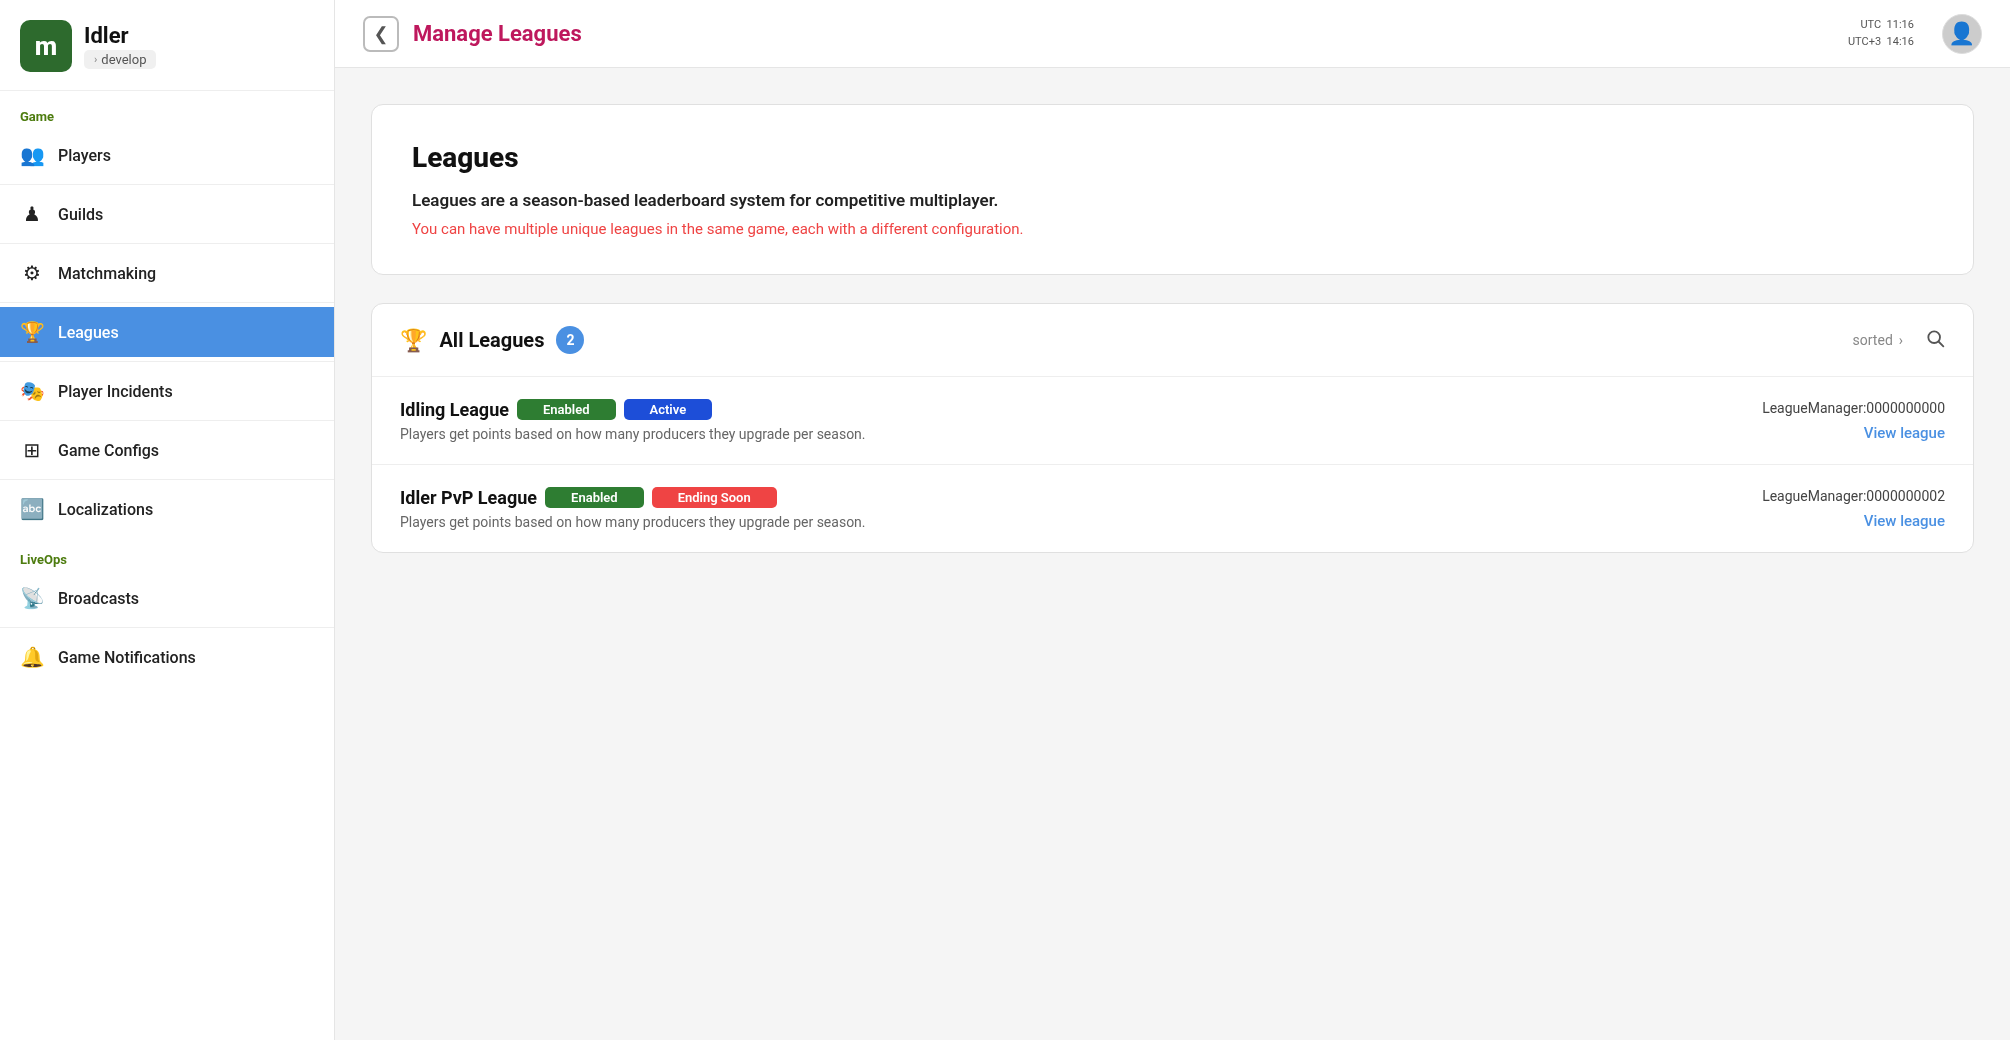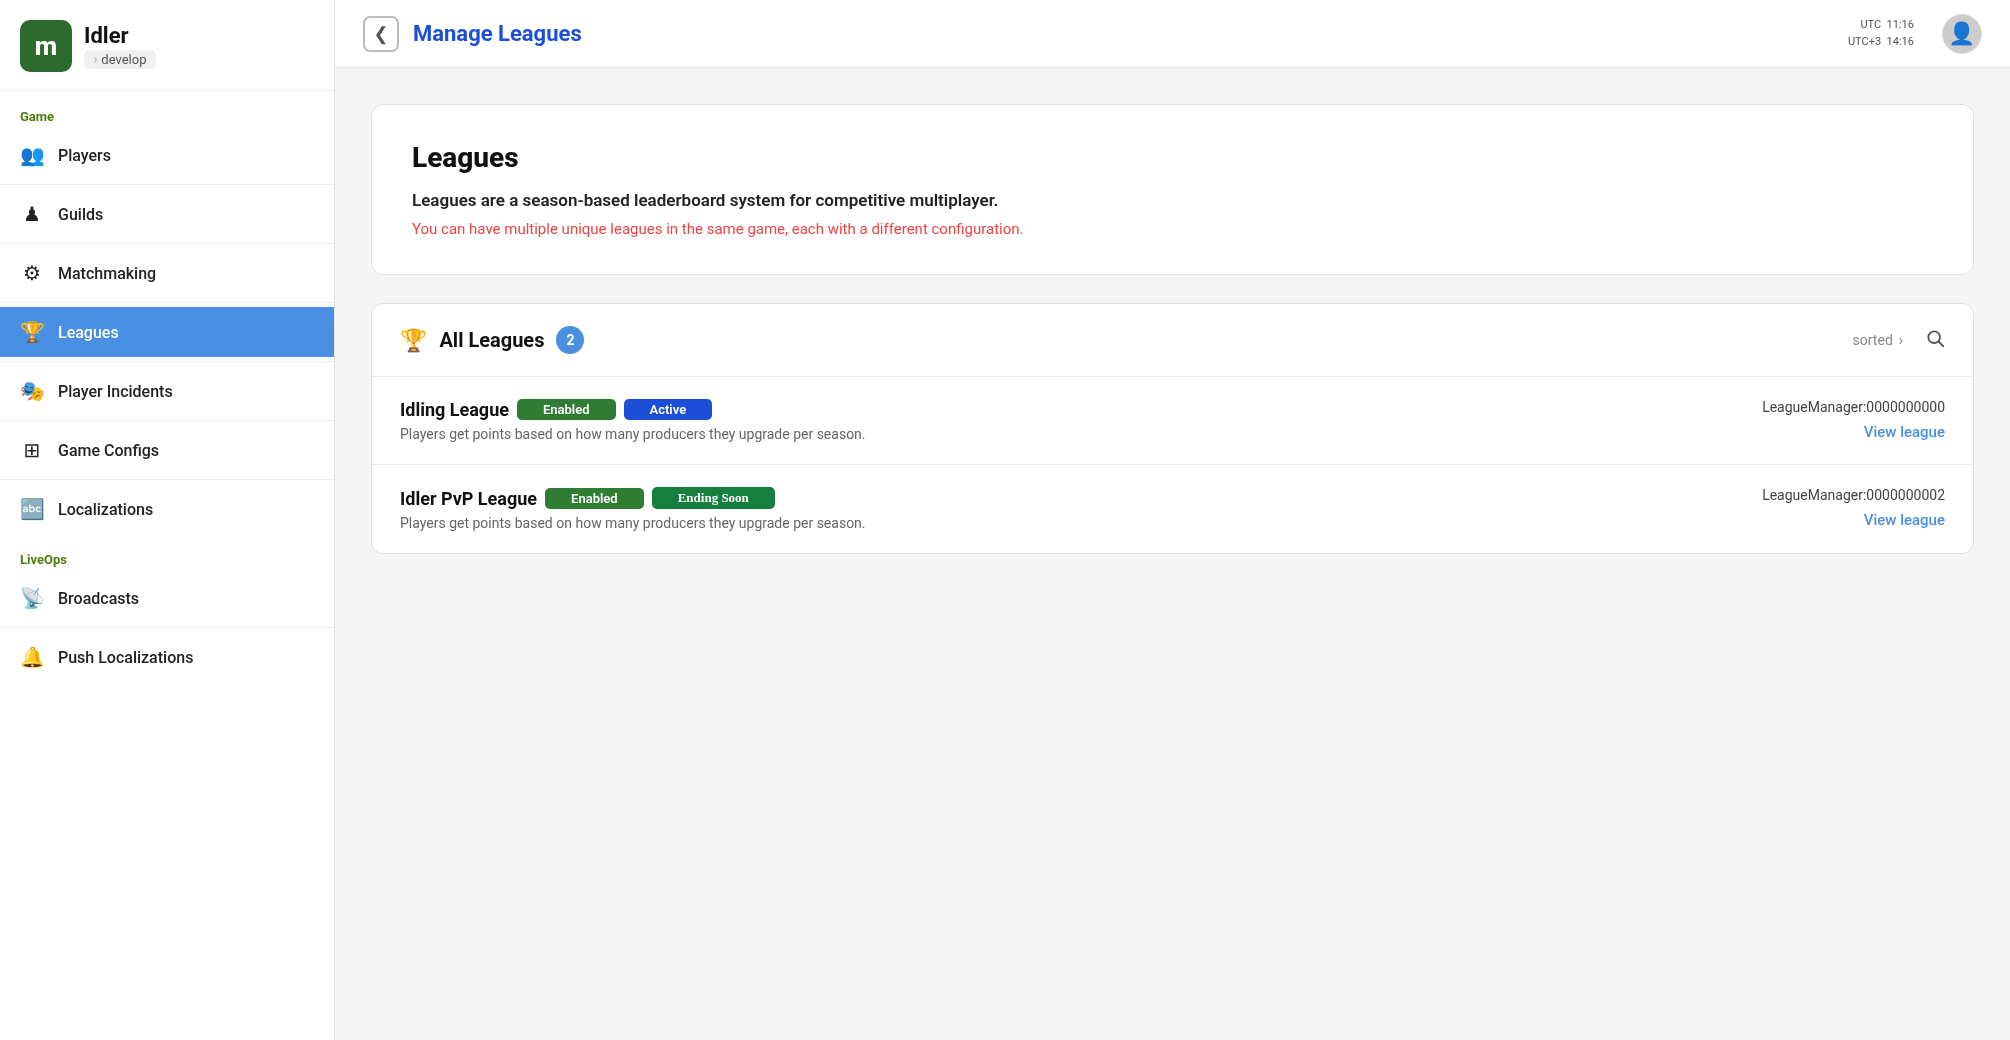--- a/index.html
+++ b/index.html
@@ -84,21 +84,21 @@
     }
     .header-bracket {
       width: 36px; height: 36px;
       border: 2px solid #bbb;
       border-radius: 7px;
       display: flex; align-items: center; justify-content: center;
       font-size: 18px; color: #555;
       cursor: pointer;
     }
     .header-title {
-      font-size: 22px; font-weight: 700; color: #1d4ed8;
+      font-size: 22px; font-weight: 700; color: #be185d;
       flex: 1;
     }
     .header-time {
       text-align: right;
       font-size: 11px; color: #555;
       line-height: 1.5;
       margin-right: 14px;
     }
     .header-avatar {
       width: 40px; height: 40px;
@@ -158,41 +158,41 @@
     .leagues-sorted {
       font-size: 14px; color: #888;
       display: flex; align-items: center; gap: 6px;
       cursor: pointer;
     }
     .leagues-search-icon { font-size: 18px; color: #555; cursor: pointer; margin-left: 10px; }
 
     
     .league-row {
       display: flex;
-      align-items: flex-start;
+      align-items: flex-end;
       padding: 22px 28px;
       border-bottom: 1px solid #eee;
     }
     .league-row:last-child { border-bottom: none; }
     .league-row-left { flex: 1; }
     .league-row-name {
       display: flex; align-items: center; gap: 8px;
       margin-bottom: 6px;
       flex-wrap: wrap;
     }
     .league-name-text { font-size: 18px; font-weight: 700; color: #111; }
     .badge {
       display: inline-block;
       padding: 3px 26px;
       border-radius: 5px;
       font-size: 13px; font-weight: 600;
     }
     .badge-green { background: #2e7d32; color: #fff; }
     .badge-blue { background: #1d4ed8; color: #fff; }
-    .badge-orange { background: #15803d; color: #fff; font-family: Liberation Serif, serif; }
+    .badge-orange { background: #ef4444; color: #fff; }
     .league-desc { font-size: 14px; color: #666; }
     .league-row-right { text-align: right; min-width: 220px; }
     .league-manager { font-size: 14px; color: #444; margin-bottom: 8px; }
     .view-league-link {
       font-size: 15px; color: #4a90e2; cursor: pointer; text-decoration: none; font-weight: 500;
     }
   </style>
 </head>
 <body>
 
@@ -249,21 +249,21 @@
 
   <div class="sidebar-section-label">LiveOps</div>
 
   <div class="sidebar-item">
     <span class="sidebar-icon">📡</span>
     <span>Broadcasts</span>
   </div>
   <div class="sidebar-divider"></div>
   <div class="sidebar-item">
     <span class="sidebar-icon">🔔</span>
-    <span>Push Localizations</span>
+    <span>Game Notifications</span>
   </div>
 </div>
 
 <div id="main">
 
   <div id="header">
     <div class="header-bracket">
       <span>❮</span>
     </div>
     <div class="header-title">Manage Leagues</div>

